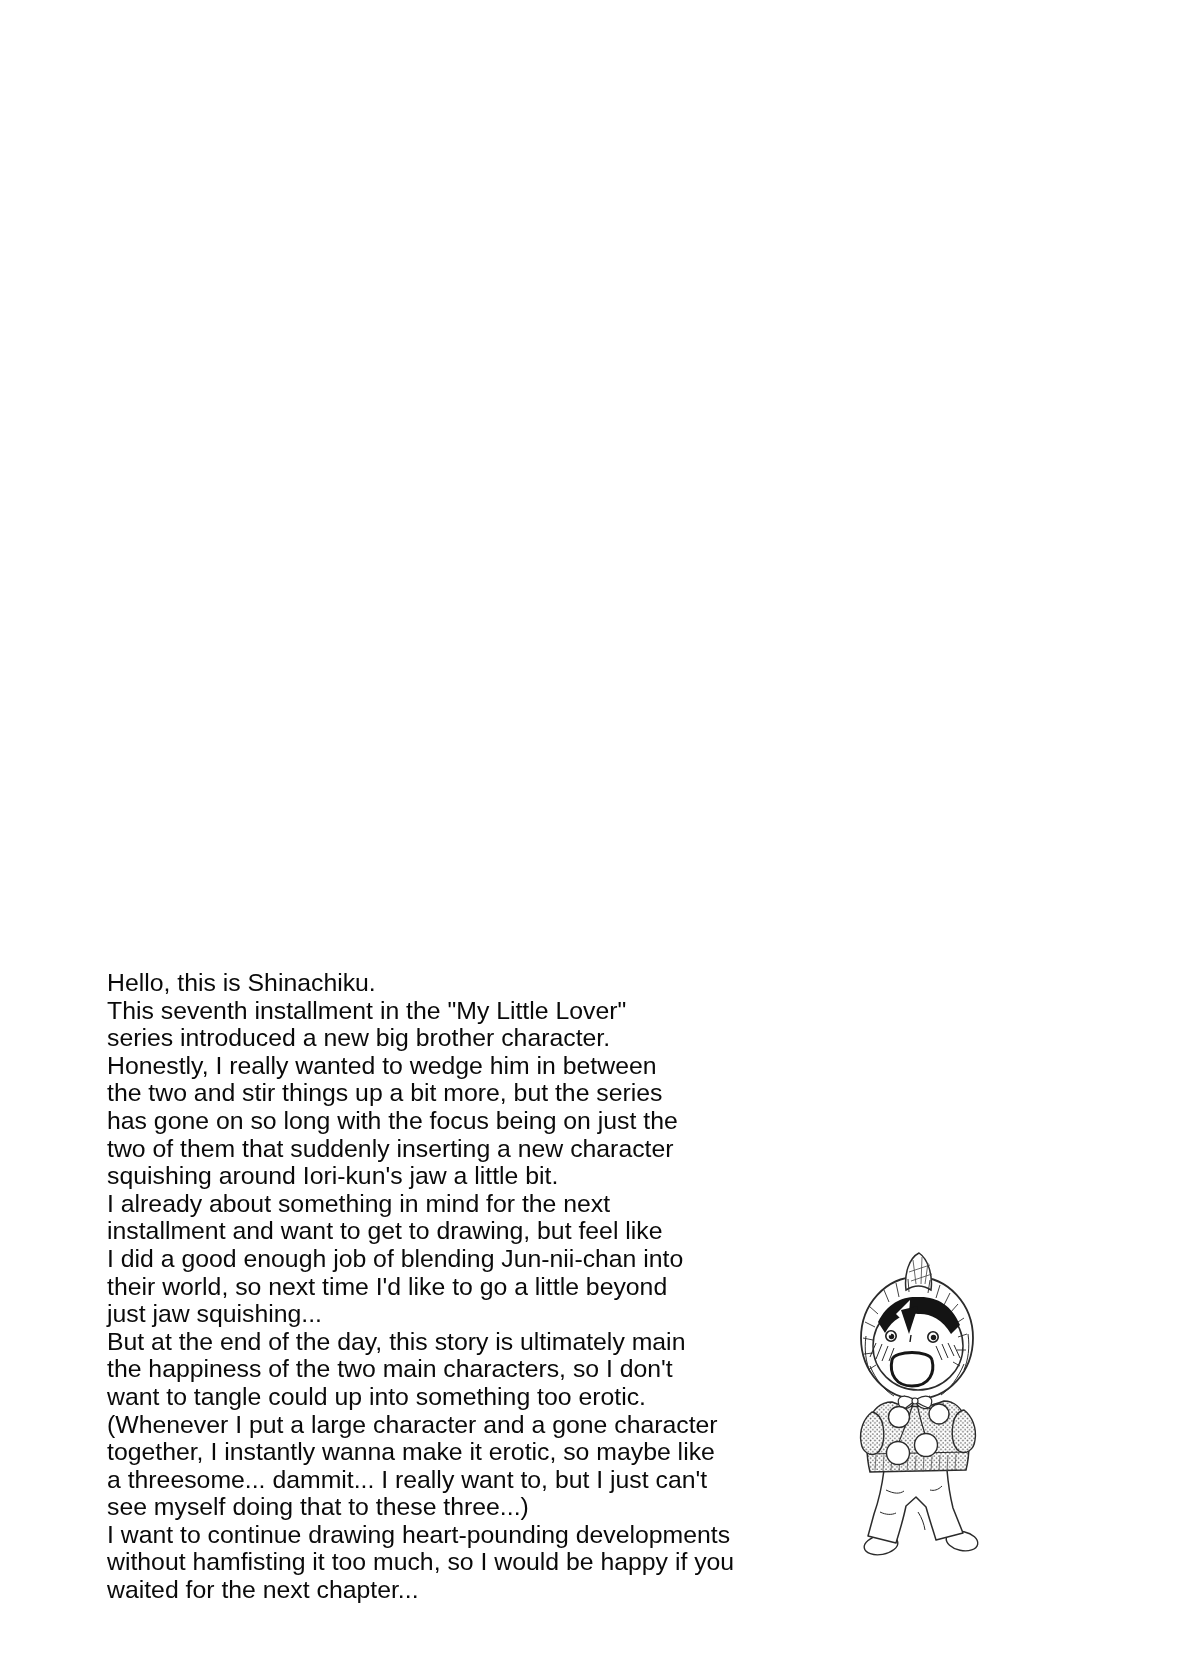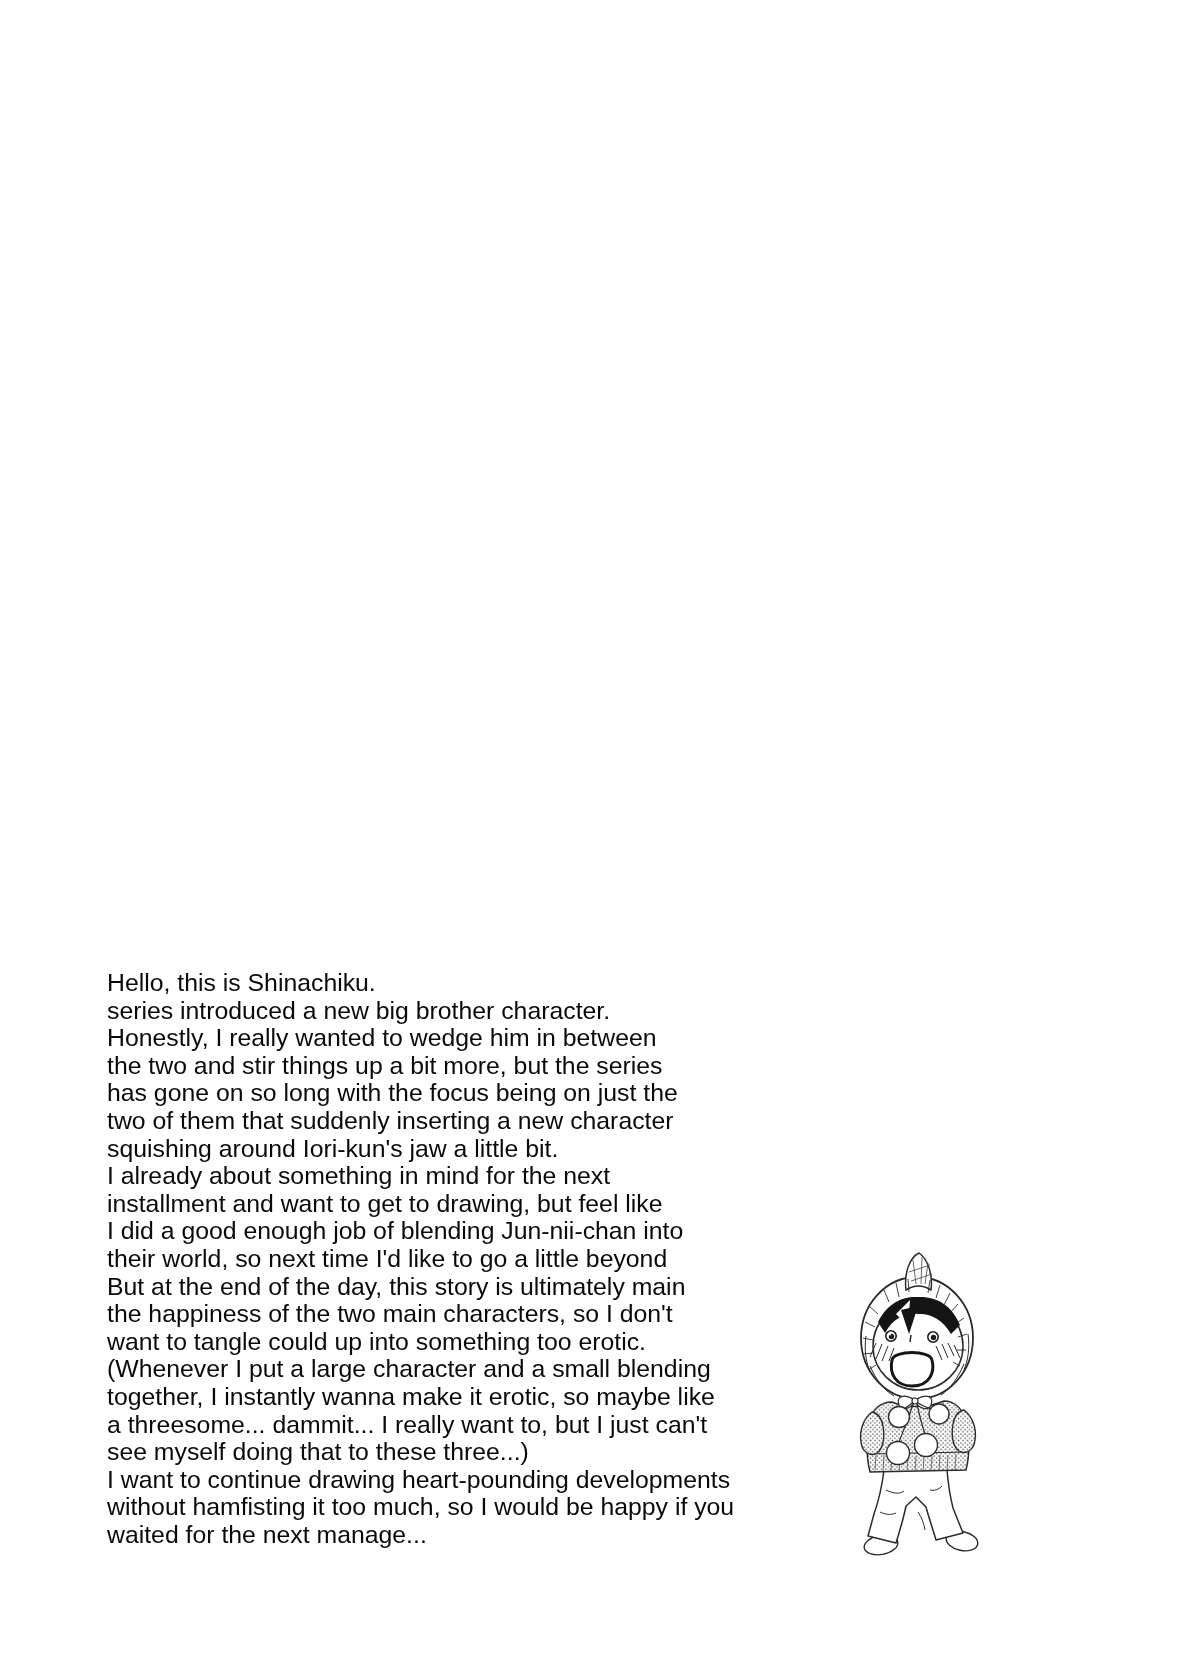--- a/index.html
+++ b/index.html
@@ -41,40 +41,42 @@
   }
   .avatar svg { display: block; }
 </style>
 </head>
 <body>
 
 <div class="page">
 
   <div class="afterword">
     <div class="line">Hello, this is Shinachiku.</div>
+    <div class="line">This seventh installment in the "My Little Lover"</div>
     <div class="line">series introduced a new big brother character.</div>
     <div class="line">Honestly, I really wanted to wedge him in between</div>
     <div class="line">the two and stir things up a bit more, but the series</div>
     <div class="line">has gone on so long with the focus being on just the</div>
     <div class="line">two of them that suddenly inserting a new character</div>
     <div class="line">squishing around Iori-kun's jaw a little bit.</div>
     <div class="line">I already about something in mind for the next</div>
     <div class="line">installment and want to get to drawing, but feel like</div>
     <div class="line">I did a good enough job of blending Jun-nii-chan into</div>
     <div class="line">their world, so next time I'd like to go a little beyond</div>
+    <div class="line">just jaw squishing...</div>
     <div class="line">But at the end of the day, this story is ultimately main</div>
     <div class="line">the happiness of the two main characters, so I don't</div>
     <div class="line">want to tangle could up into something too erotic.</div>
-    <div class="line">(Whenever I put a large character and a small blending</div>
+    <div class="line">(Whenever I put a large character and a gone character</div>
     <div class="line">together, I instantly wanna make it erotic, so maybe like</div>
     <div class="line">a threesome... dammit... I really want to, but I just can't</div>
     <div class="line">see myself doing that to these three...)</div>
     <div class="line">I want to continue drawing heart-pounding developments</div>
     <div class="line">without hamfisting it too much, so I would be happy if you</div>
-    <div class="line">waited for the next manage...</div>
+    <div class="line">waited for the next chapter...</div>
   </div>
 
   <figure class="avatar">
     <svg width="124" height="314" viewBox="0 0 124 314" xmlns="http://www.w3.org/2000/svg">
       <defs>
         <pattern id="knitdots" width="4.4" height="4.4" patternUnits="userSpaceOnUse">
           <rect width="4.4" height="4.4" fill="#ffffff"></rect>
           <circle cx="1.4" cy="1.4" r="0.85" fill="#6a6a6a"></circle>
           <circle cx="3.6" cy="3.6" r="0.85" fill="#6a6a6a"></circle>
         </pattern>

